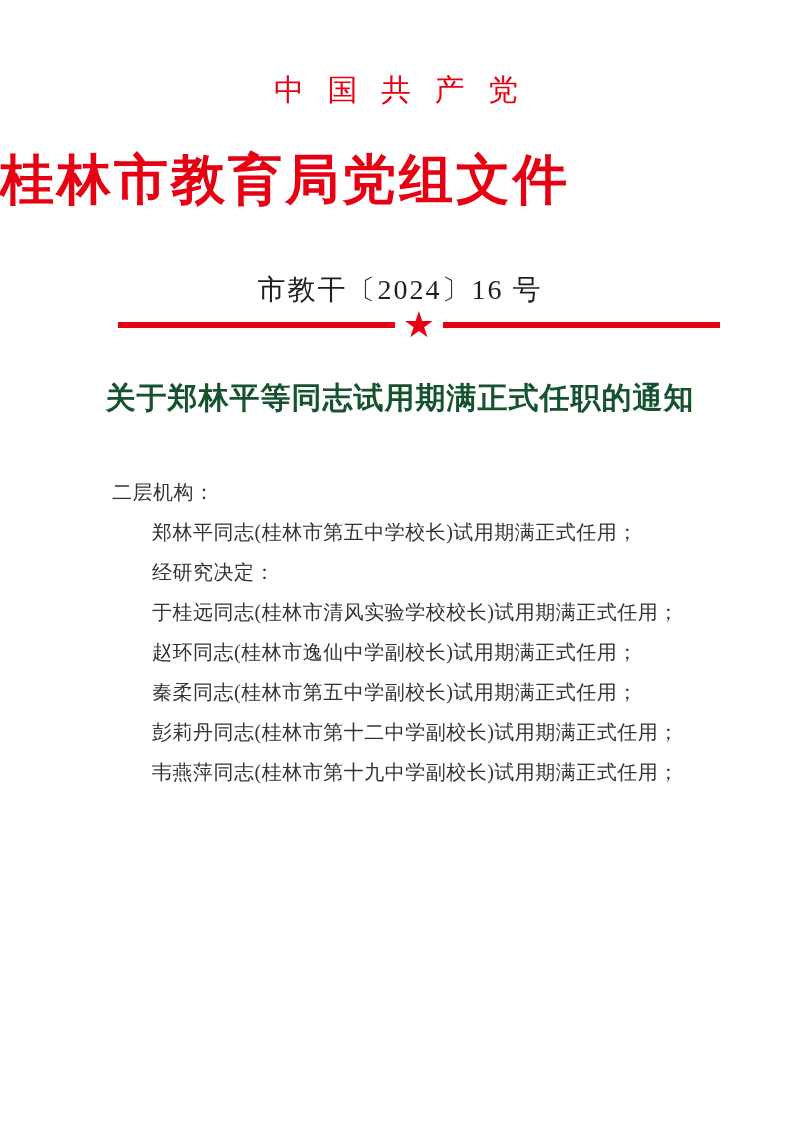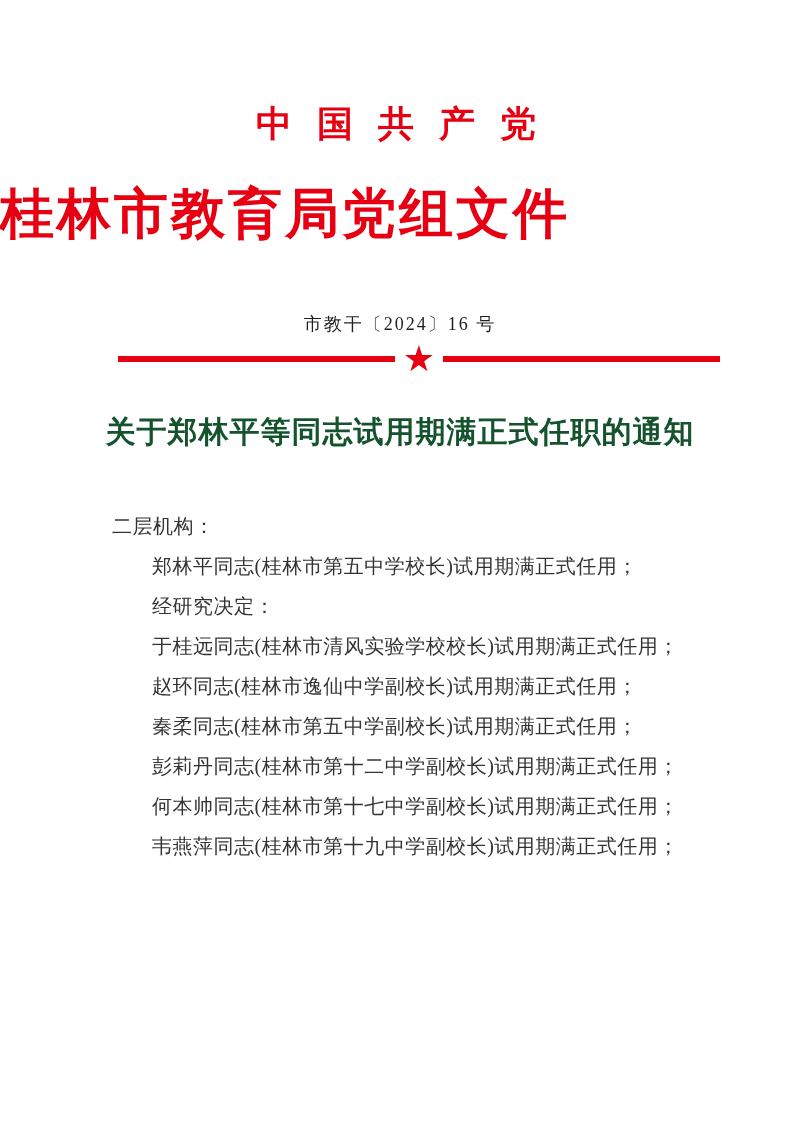--- a/index.html
+++ b/index.html
@@ -10,43 +10,43 @@
   .page {
     position: relative;
     width: 800px;
     height: 1131px;
     margin: 0 auto;
     background: #ffffff;
     overflow: hidden;
     font-family: "Liberation Serif", "DejaVu Serif", serif;
   }
   .party-name {
-    margin-top: 106px;
+    margin-top: 72px;
     text-align: center;
-    font-size: 36px;
+    font-size: 30px;
     line-height: 36px;
-    font-weight: bold;
+    font-weight: normal;
     letter-spacing: 8px;
     color: #e60012;
     white-space: nowrap;
   }
   .org-title {
     margin-top: 40px;
     text-align: left;
     font-size: 54px;
     line-height: 64px;
     font-weight: bold;
     letter-spacing: 3px;
     color: #e60012;
     white-space: nowrap;
   }
   .doc-number {
     margin-top: 66px;
     text-align: center;
-    font-size: 18px;
+    font-size: 28px;
     line-height: 24px;
     letter-spacing: 2px;
     color: #1f1f1f;
     white-space: nowrap;
   }
   .rule {
     margin: 4px 80px 0 118px;
     height: 38px;
     display: flex;
     align-items: center;
@@ -109,17 +109,16 @@
   <div class="notice-title">关于郑林平等同志试用期满正式任职的通知</div>
 
   <div class="body-text">
     <p>二层机构：</p>
     <p class="indent">郑林平同志(桂林市第五中学校长)试用期满正式任用；</p>
     <p class="indent">经研究决定：</p>
     <p class="indent">于桂远同志(桂林市清风实验学校校长)试用期满正式任用；</p>
     <p class="indent">赵环同志(桂林市逸仙中学副校长)试用期满正式任用；</p>
     <p class="indent">秦柔同志(桂林市第五中学副校长)试用期满正式任用；</p>
     <p class="indent">彭莉丹同志(桂林市第十二中学副校长)试用期满正式任用；</p>
-    <p class="indent">何本帅同志(桂林市第十七中学副校长)试用期满正式任用；</p>
     <p class="indent">韦燕萍同志(桂林市第十九中学副校长)试用期满正式任用；</p>
   </div>
 
 </div>
 
 </body></html>

